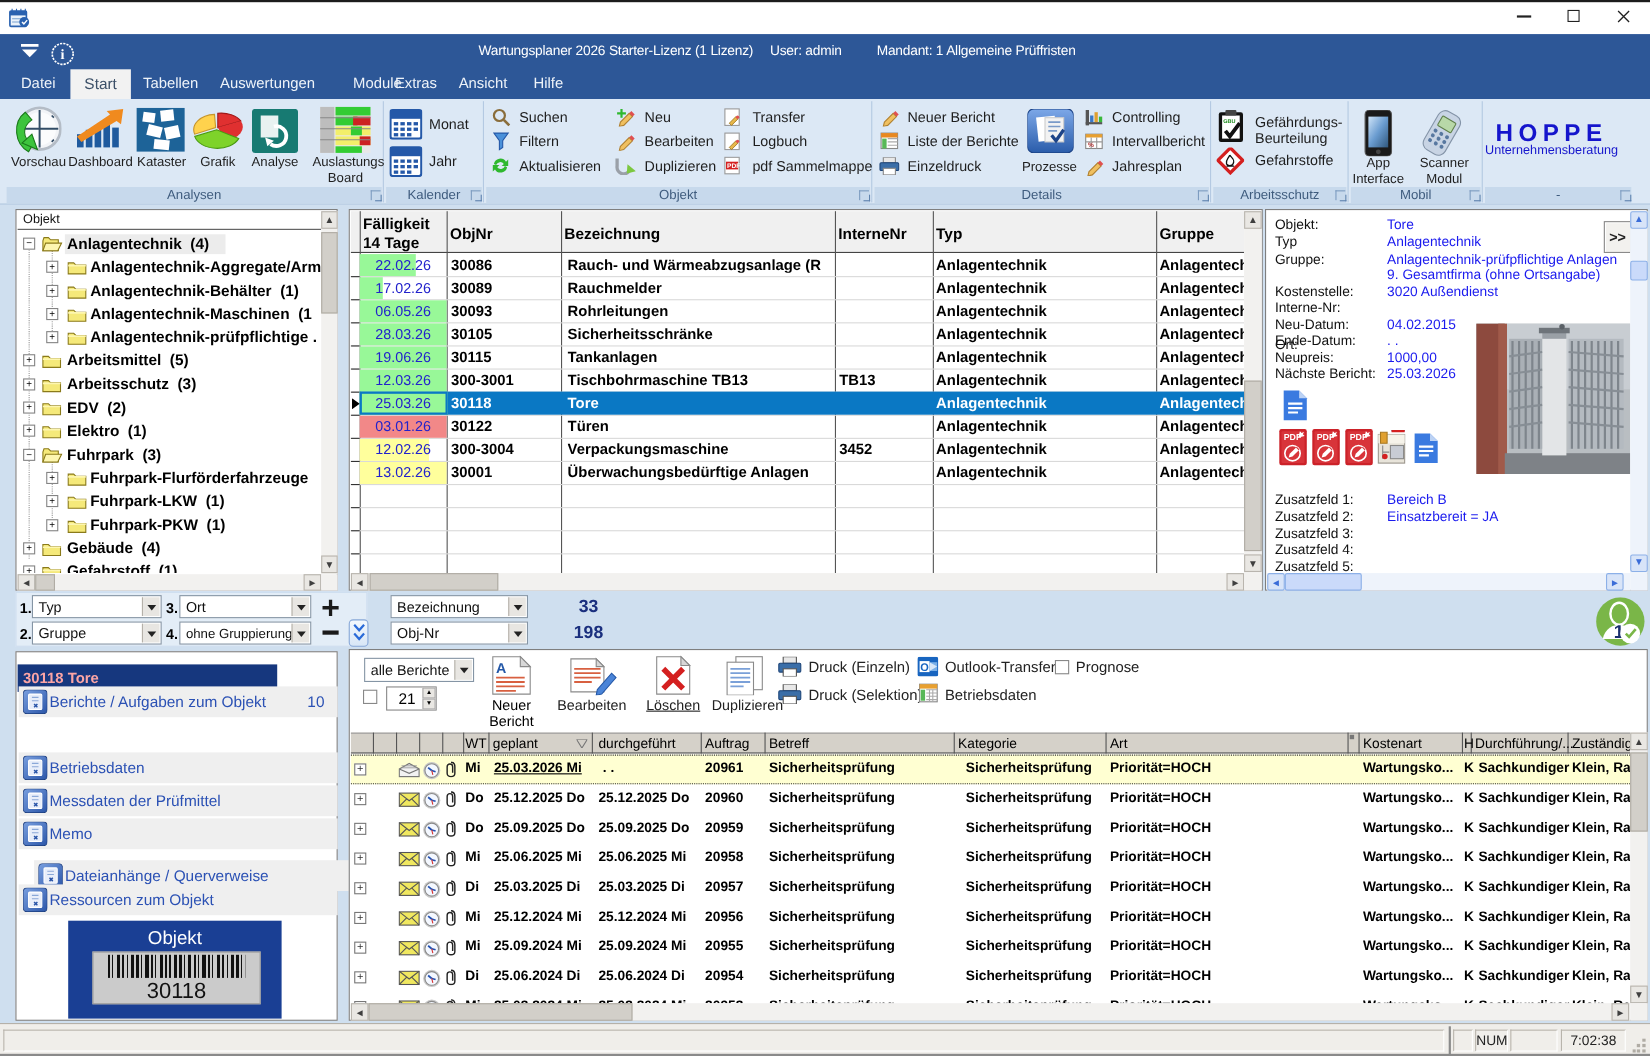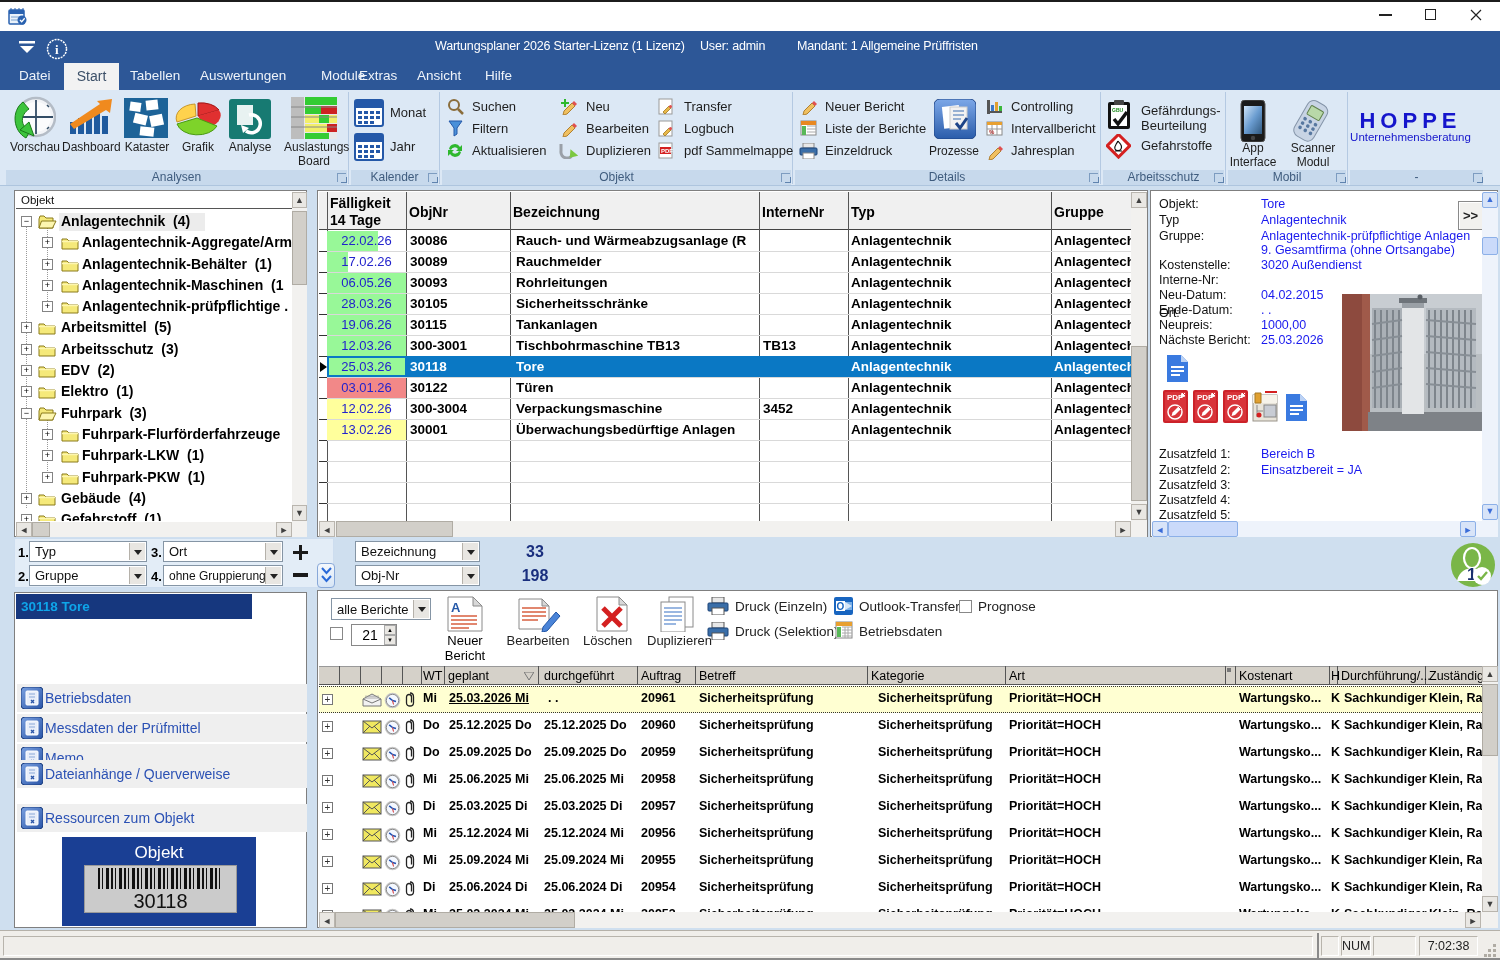--- a/index.html
+++ b/index.html
@@ -734,21 +734,37 @@
     <div class="abs" style="left:480px;top:567px;width:110px;text-align:center;font-weight:bold;font-size:16px;color:#1a2f7e;">198</div>
     <svg class="abs" style="left:1451px;top:543px;" width="45" height="45">
 <circle cx="22" cy="22" r="22" fill="#7ab648"></circle>
 <ellipse cx="21" cy="15" rx="8" ry="10" fill="none" stroke="#fff" stroke-width="2.2"></ellipse>
 <path d="M6 38 C8 28 16 25 21 25 C26 25 34 28 36 38 Z" fill="#fff"></path>
 <text x="16" y="37" font-size="17" font-weight="bold" fill="#1a2f6e" font-family="Liberation Sans">1</text>
 <circle cx="31" cy="33" r="9" fill="#fff"></circle>
 <path d="M27 33 l3 3 6 -7" stroke="#7ab648" stroke-width="2.4" fill="none"></path>
     </svg>
 <div class="abs panel" style="left:14px;top:592px;width:293px;height:336px;">
-<div class="abs" style="left:1px;top:1px;width:236px;height:25px;background:#16377e;color:#0ea5e9;font-weight:bold;font-size:13.5px;padding:5px 0 0 5px;">30118 Tore</div>
+<div class="abs" style="left:1px;top:11px;width:236px;height:25px;background:#16377e;color:#fca5a5;font-weight:bold;font-size:13.5px;padding:5px 0 0 5px;">30118 Tore</div>
+      <div class="blrow" style="top:31px;">
+        <svg class="abs" style="left:4px;top:3px;" width="22" height="22">
+          <defs>
+            <linearGradient id="bk0" x1="0" y1="0" x2="1" y2="1">
+              <stop offset="0" stop-color="#7aa0e0"></stop>
+              <stop offset="1" stop-color="#2a55a8"></stop>
+            </linearGradient>
+          </defs>
+          <rect x="0" y="0" width="22" height="22" rx="4" fill="url(#bk0)" stroke="#1d3f80"></rect>
+          <rect x="5" y="4" width="12" height="14" rx="1" fill="#e8eefa" stroke="#fff"></rect>
+          <path d="M8 7 h6 M8 10 h6" stroke="#8aa8d8"></path>
+          <path d="M10 13 l3 3 M13 13 l-3 3" stroke="#2a55a8" stroke-width="1.4"></path>
+        </svg>
+        <span>Berichte / Aufgaben zum Objekt</span>
+        <span style="left:auto;right:12px;">10</span>
+      </div>
       <div class="blrow" style="top:91px;">
         <svg class="abs" style="left:4px;top:3px;" width="22" height="22">
           <defs>
             <linearGradient id="bk2" x1="0" y1="0" x2="1" y2="1">
               <stop offset="0" stop-color="#7aa0e0"></stop>
               <stop offset="1" stop-color="#2a55a8"></stop>
             </linearGradient>
           </defs>
           <rect x="0" y="0" width="22" height="22" rx="4" fill="url(#bk2)" stroke="#1d3f80"></rect>
           <rect x="5" y="4" width="12" height="14" rx="1" fill="#e8eefa" stroke="#fff"></rect>
@@ -780,21 +796,21 @@
               <stop offset="1" stop-color="#2a55a8"></stop>
             </linearGradient>
           </defs>
           <rect x="0" y="0" width="22" height="22" rx="4" fill="url(#bk4)" stroke="#1d3f80"></rect>
           <rect x="5" y="4" width="12" height="14" rx="1" fill="#e8eefa" stroke="#fff"></rect>
           <path d="M8 7 h6 M8 10 h6" stroke="#8aa8d8"></path>
           <path d="M10 13 l3 3 M13 13 l-3 3" stroke="#2a55a8" stroke-width="1.4"></path>
         </svg>
         <span>Memo</span>
       </div>
-      <div class="blrow" style="top:167px;">
+      <div class="blrow" style="top:189px;margin-left:14px;">
         <svg class="abs" style="left:4px;top:3px;" width="22" height="22">
           <defs>
             <linearGradient id="bk5" x1="0" y1="0" x2="1" y2="1">
               <stop offset="0" stop-color="#7aa0e0"></stop>
               <stop offset="1" stop-color="#2a55a8"></stop>
             </linearGradient>
           </defs>
           <rect x="0" y="0" width="22" height="22" rx="4" fill="url(#bk5)" stroke="#1d3f80"></rect>
           <rect x="5" y="4" width="12" height="14" rx="1" fill="#e8eefa" stroke="#fff"></rect>
           <path d="M8 7 h6 M8 10 h6" stroke="#8aa8d8"></path>
@@ -846,21 +862,21 @@
           <path d="M24 3 V10 H31 Z" fill="#d8d8d8" stroke="#8a8a8a"></path>
           <path d="M4 12 h24 M4 16 h24 M4 20 h24 M4 24 h16" stroke="#d86040" stroke-width="1.6"></path>
           <path d="M25 31 L38 16 L42 20 L29 35 L24 36 Z" fill="#4a84d8" stroke="#2458a8"></path>
         </svg>
         <div class="abs" style="left:188px;top:42px;width:64px;text-align:center;font-size:13px;color:#222;">Bearbeiten</div>
         <svg class="abs" style="left:277px;top:5px;" width="34" height="36">
           <path d="M2 1 H24 L32 9 V35 H2 Z" fill="#fff" stroke="#8a8a8a"></path>
           <path d="M24 1 V9 H32 Z" fill="#d8d8d8" stroke="#8a8a8a"></path>
           <path d="M8 12 L26 30 M26 12 L8 30" stroke="#d42020" stroke-width="5"></path>
         </svg>
-        <div class="abs" style="left:265px;top:42px;width:58px;text-align:left;font-size:13px;color:#222;">Löschen</div>
+        <div class="abs" style="left:265px;top:42px;width:58px;text-align:center;font-size:13px;color:#222;text-decoration:underline;">Löschen</div>
         <svg class="abs" style="left:341px;top:5px;" width="40" height="36">
           <rect x="10" y="1" width="24" height="30" fill="#fff" stroke="#8a8a8a"></rect>
           <rect x="2" y="6" width="24" height="30" fill="#fff" stroke="#8a8a8a"></rect>
           <path d="M5 12 h18 M5 16 h18 M5 20 h18 M5 24 h18 M5 28 h12" stroke="#7aa0d8" stroke-width="1.6"></path>
         </svg>
         <div class="abs" style="left:329px;top:42px;width:64px;text-align:center;font-size:13px;color:#222;">Duplizieren</div>
         <svg class="abs" style="left:389px;top:6px;" width="22" height="18">
           <rect x="5" y="0" width="12" height="6" fill="#e8e8e8" stroke="#555"></rect>
           <rect x="1" y="6" width="20" height="8" rx="1" fill="#3a6ea8" stroke="#1d4478"></rect>
           <rect x="5" y="11" width="12" height="7" fill="#fff" stroke="#555"></rect>

